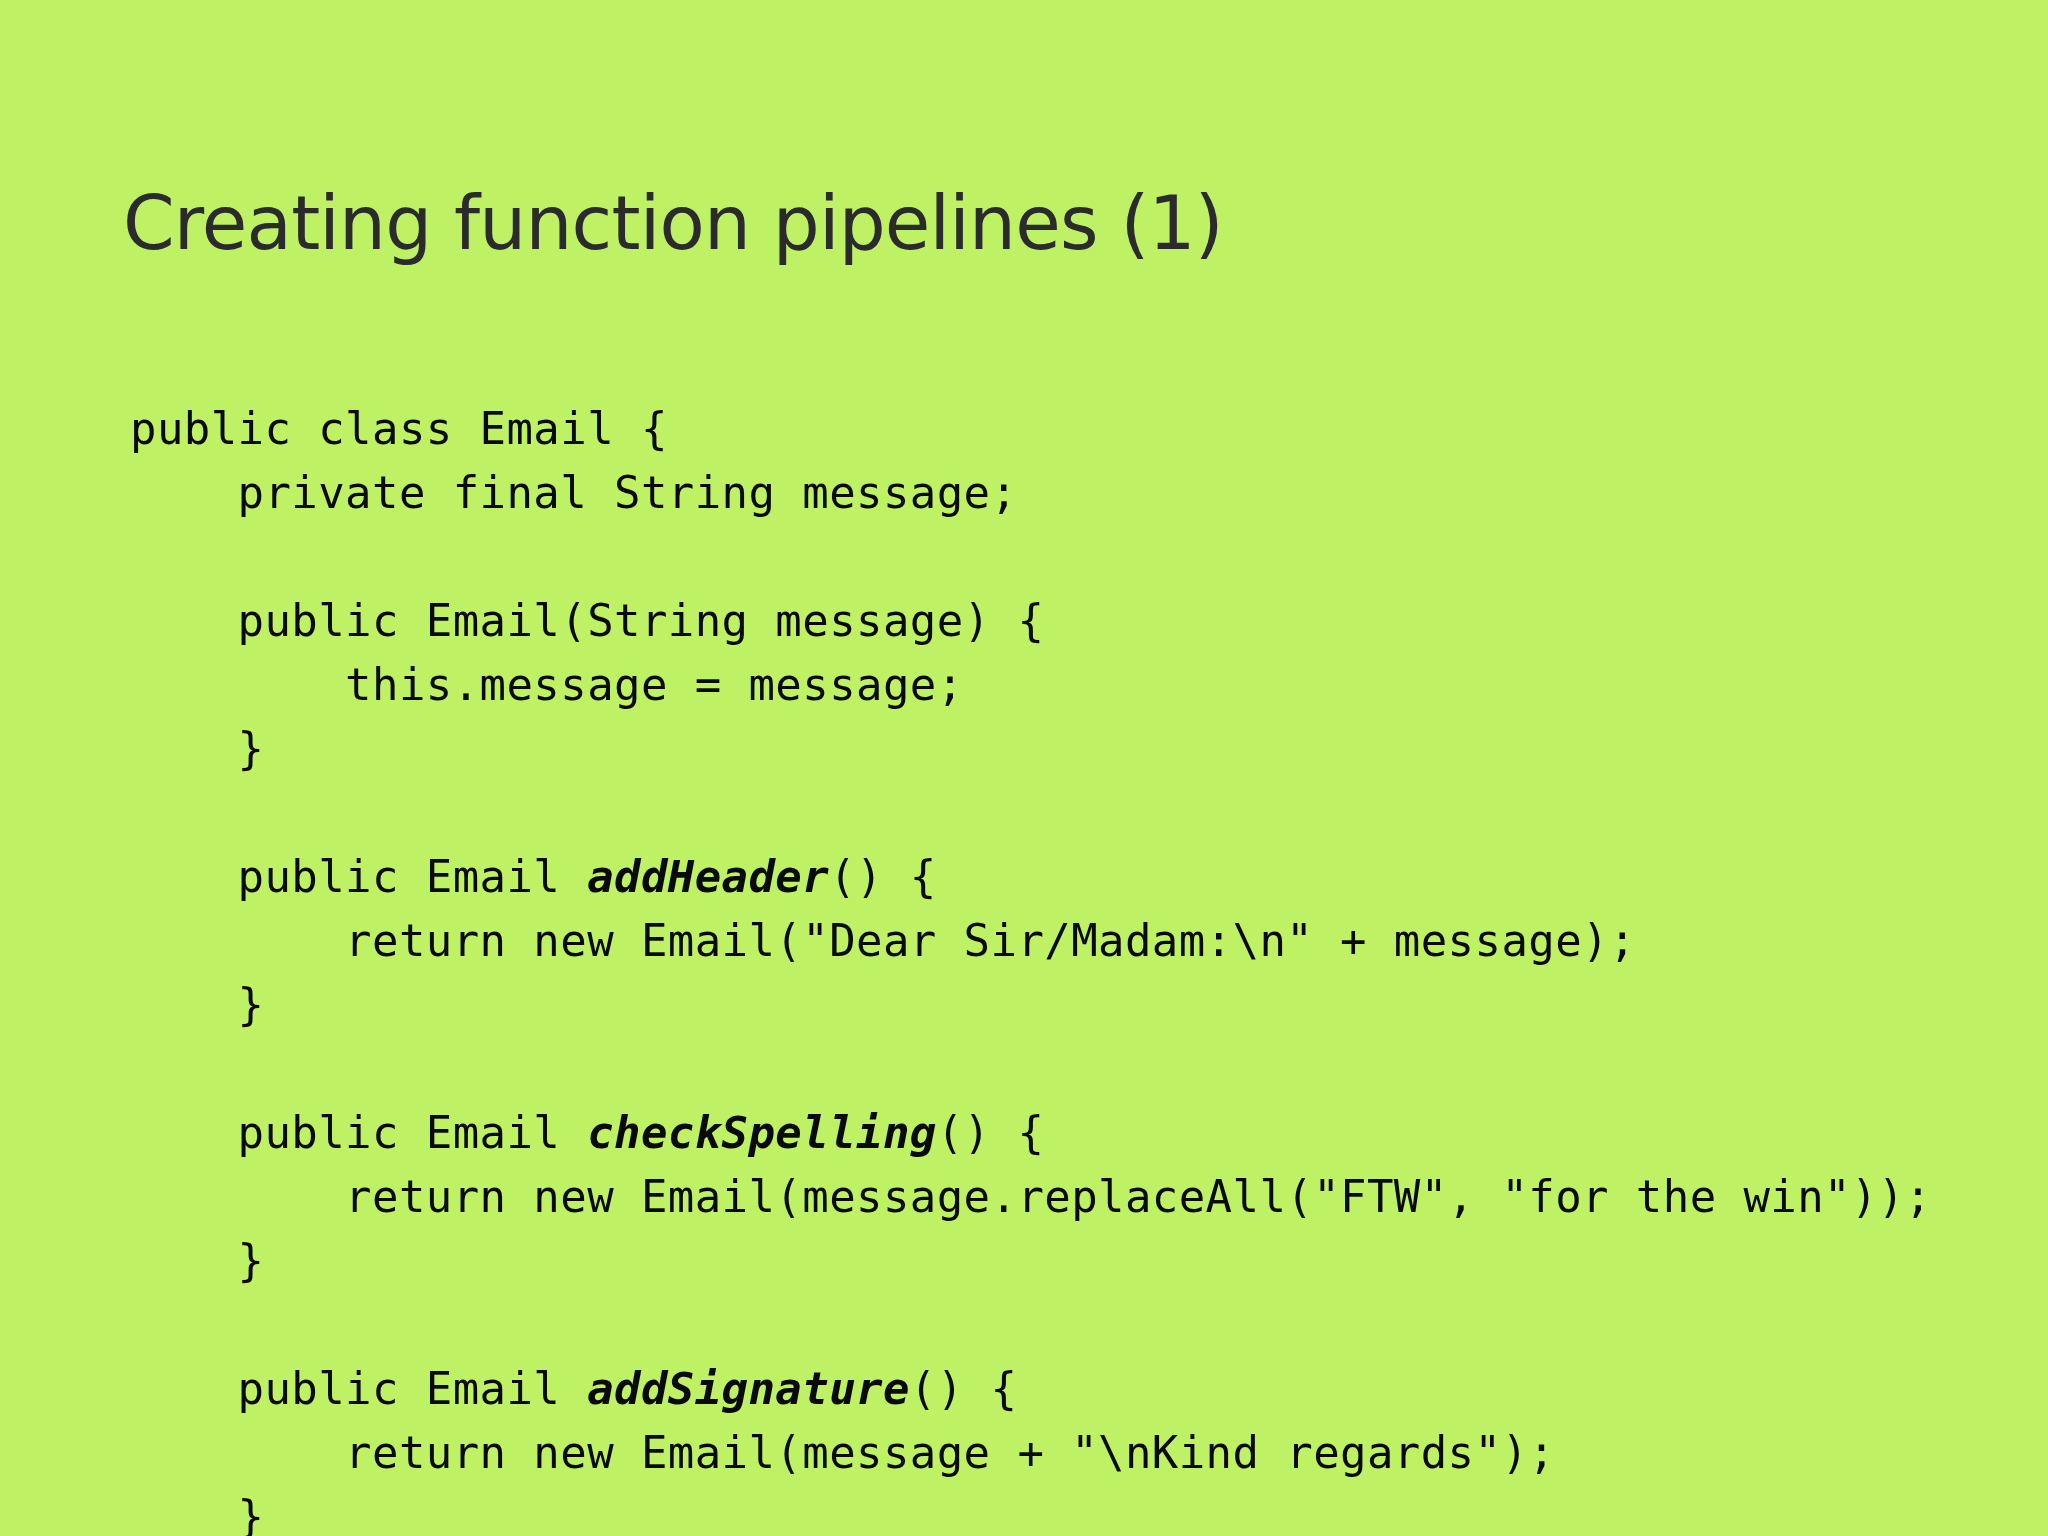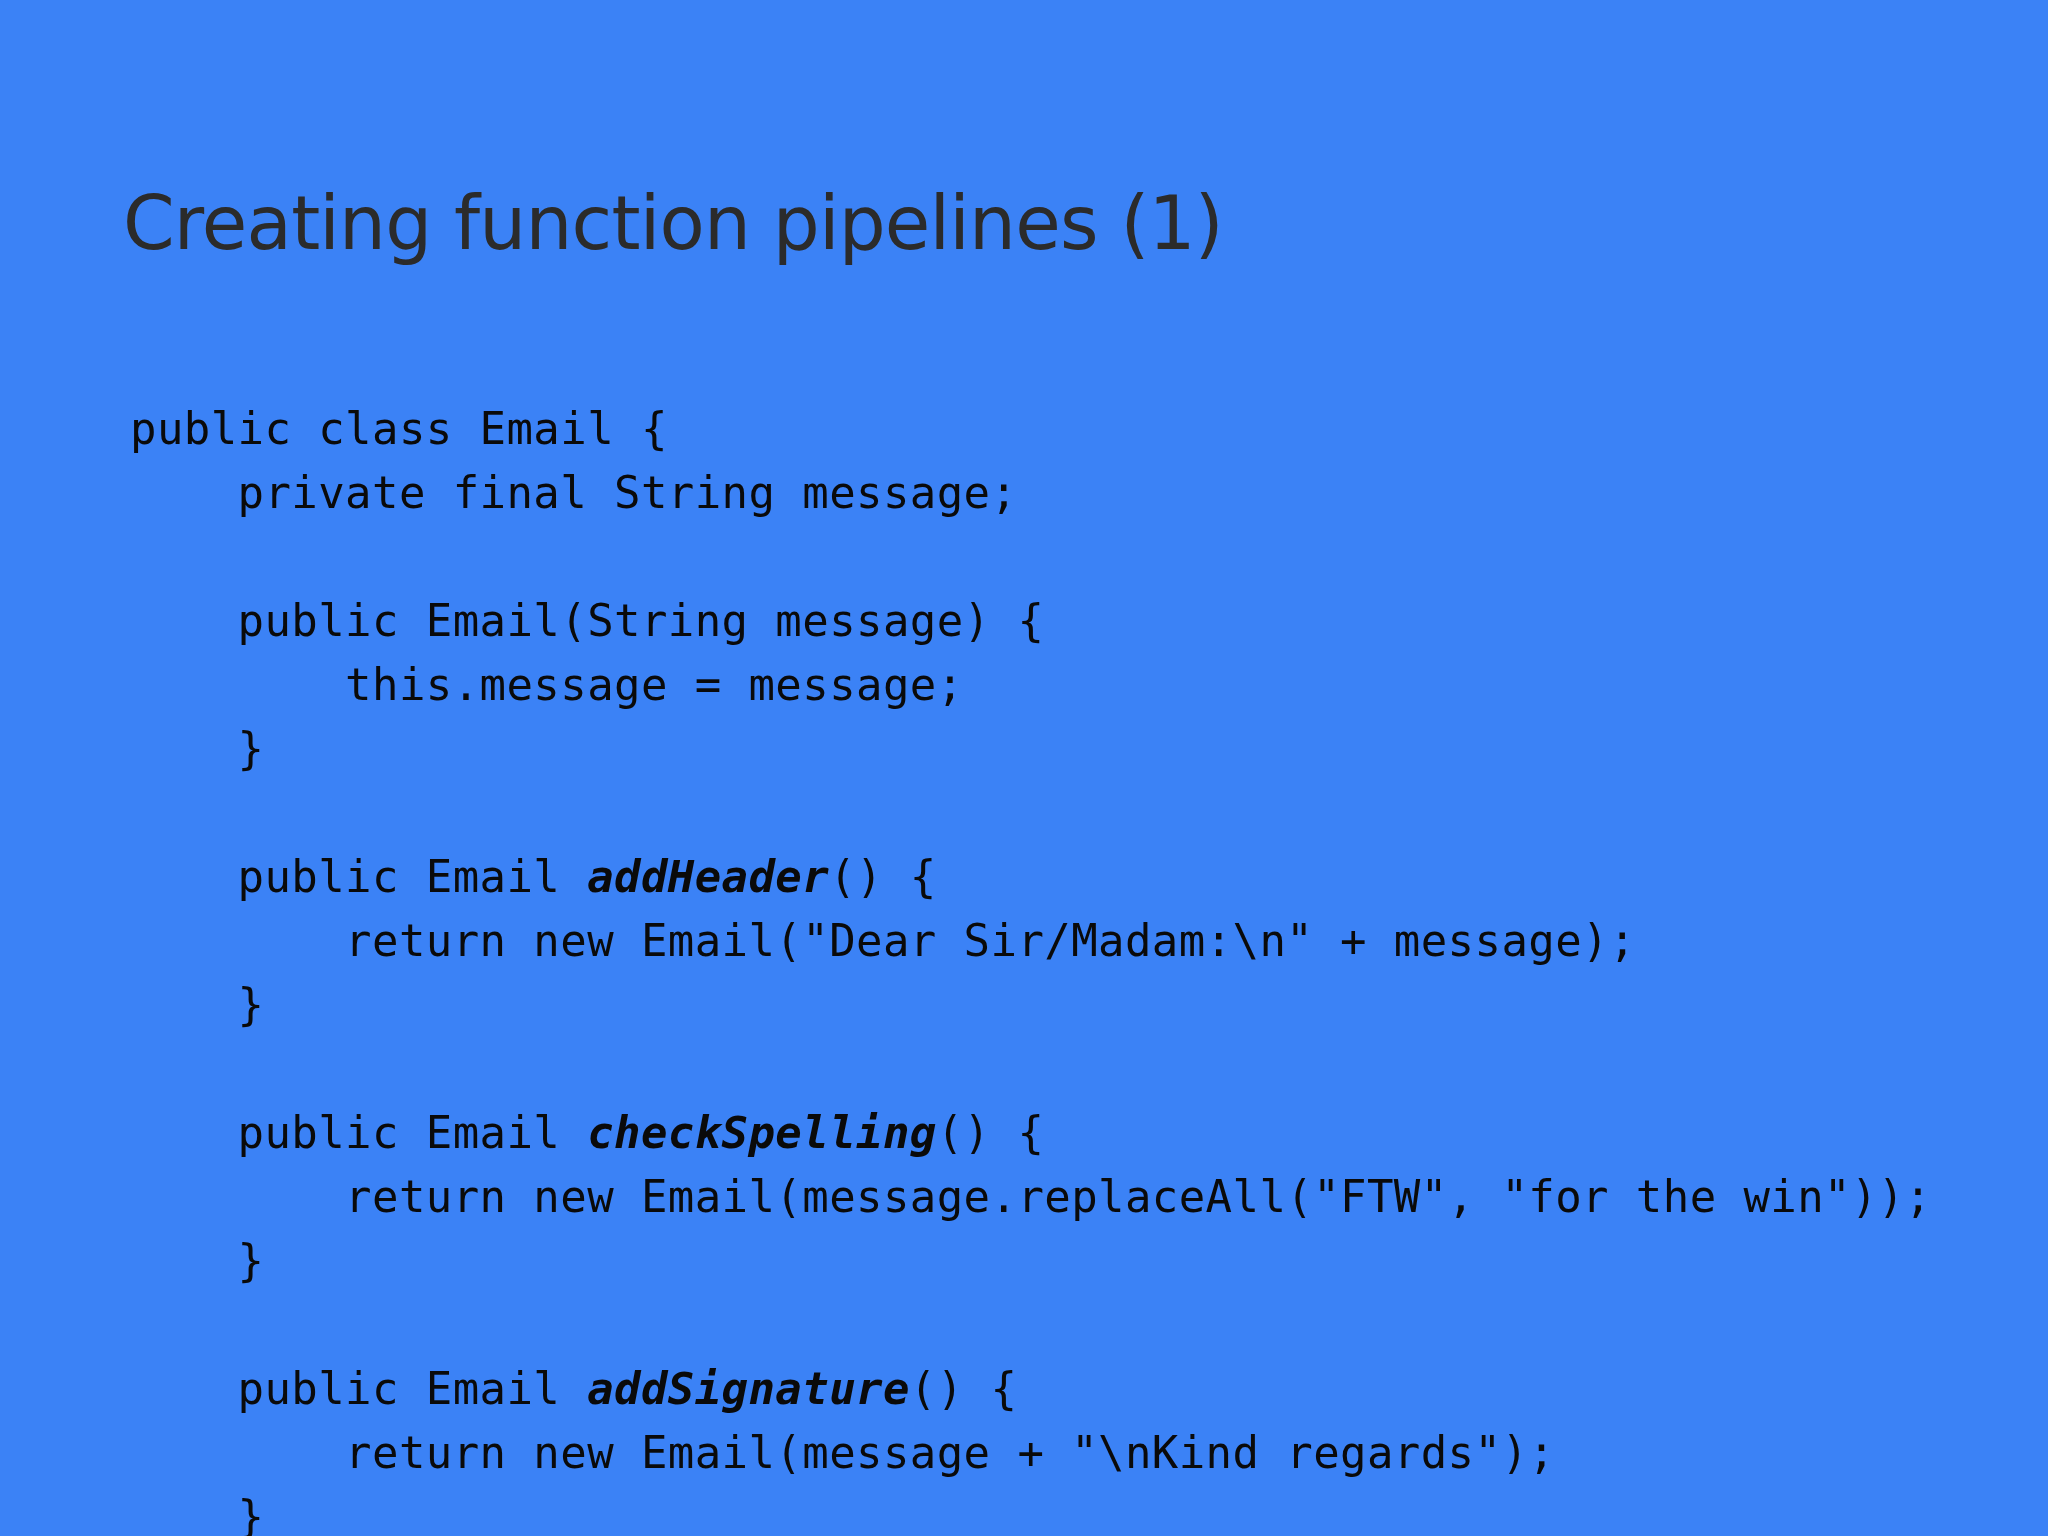--- a/index.html
+++ b/index.html
@@ -5,21 +5,21 @@
   html, body {
     margin: 0;
     padding: 0;
     background: #ffffff;
   }
 
   #slide {
     position: relative;
     width: 2048px;
     height: 1536px;
-    background: #3b82f6;
+    background: #bef264;
     overflow: hidden;
     font-family: "Liberation Sans", sans-serif;
   }
 
   
   #slide-title {
     position: absolute;
     left: 123px;
     top: 131px;
     font-family: "DejaVu Sans", "Liberation Sans", sans-serif;

